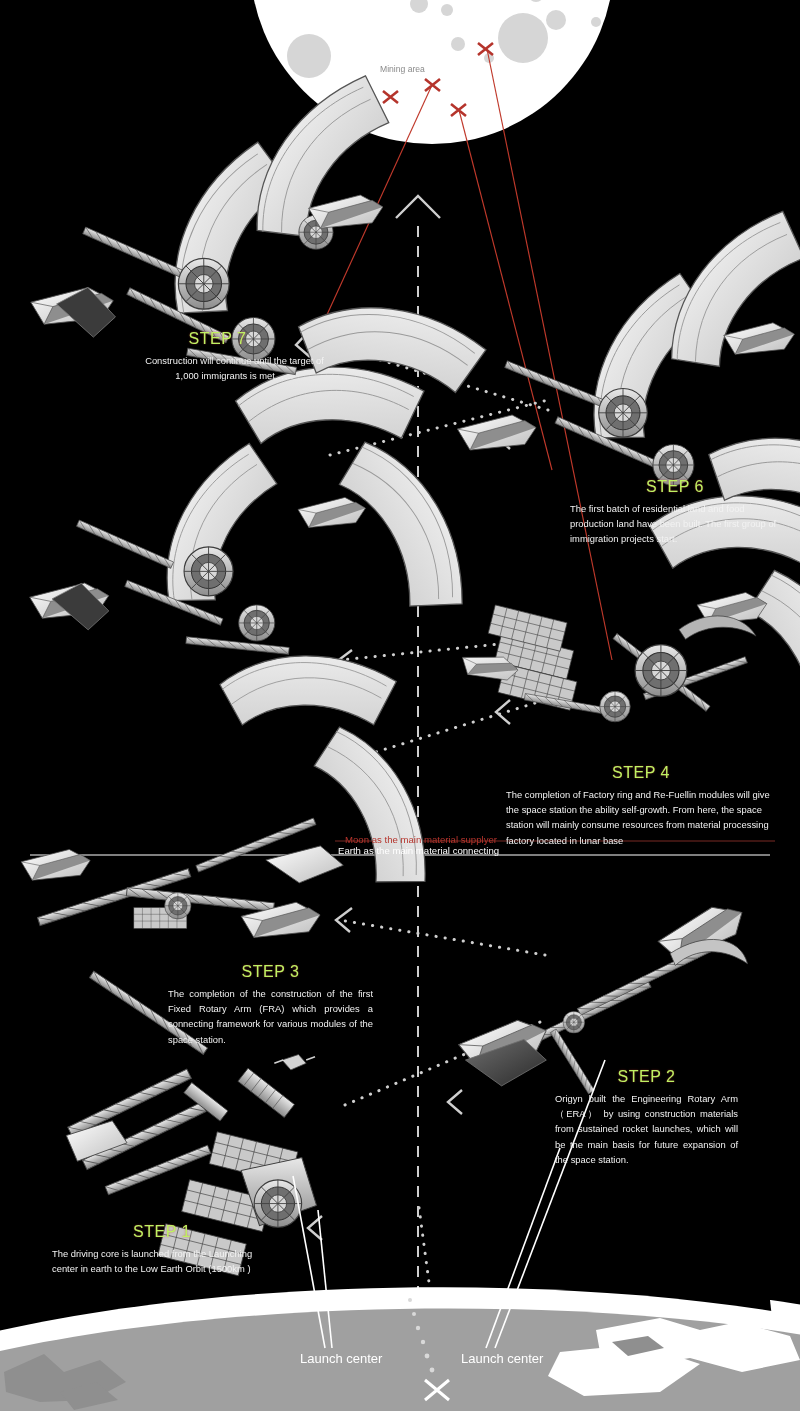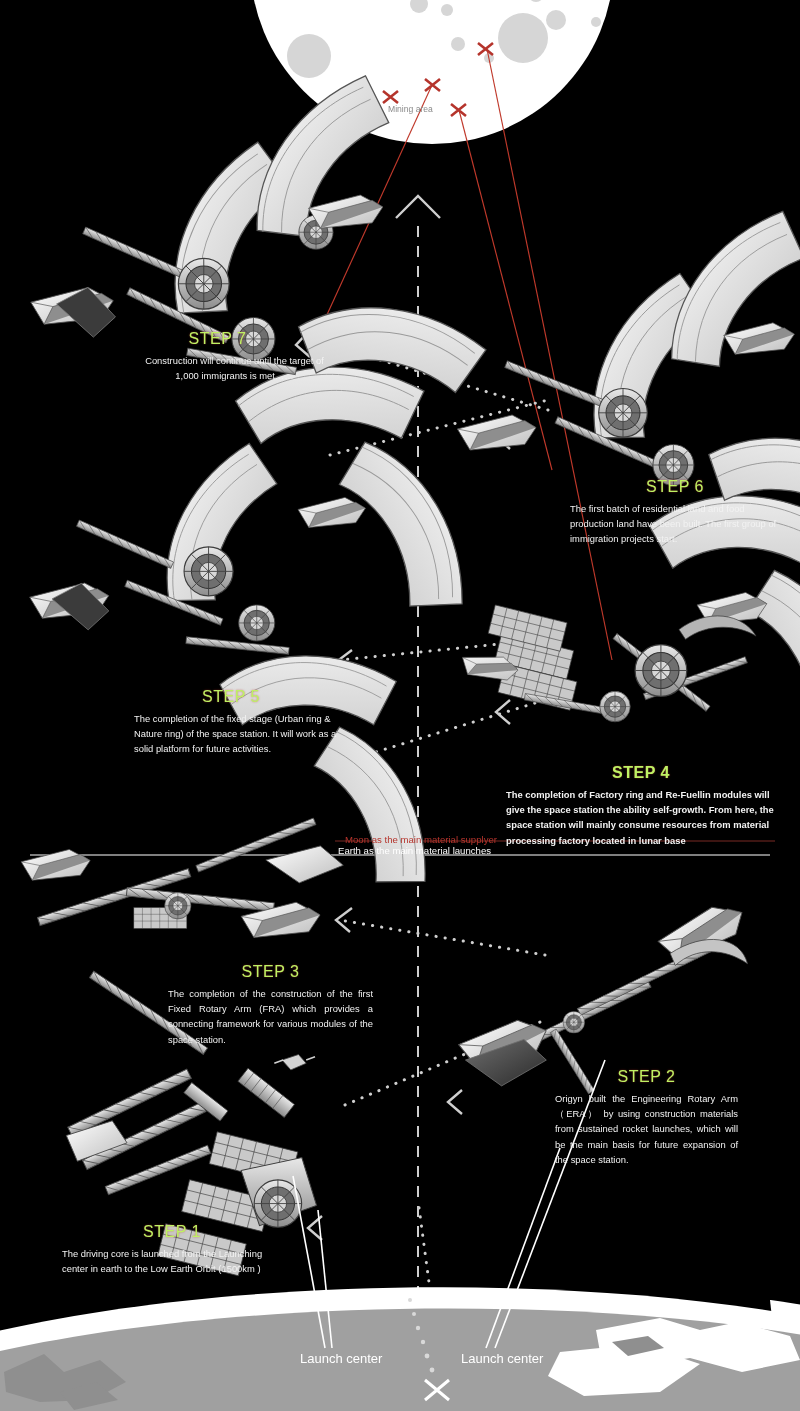--- a/index.html
+++ b/index.html
@@ -389,56 +389,52 @@
         <circle cx="432" cy="1370" r="2.4"></circle>
           <circle cx="427" cy="1356" r="2.4"></circle>
         <circle cx="423" cy="1342" r="2.2"></circle>
           <circle cx="418" cy="1328" r="2.2"></circle>
         <circle cx="414" cy="1314" r="2"></circle>
           <circle cx="410" cy="1300" r="2"></circle>
       </g>
     </g>
   </svg>
 
-  <div class="mining-label" style="left:388px;top:64px;margin-top:40px;">Mining area</div>
+  <div class="mining-label" style="left:380px;top:64px;">Mining area</div>
 
   <div class="txtbox ctr" style="left:100px;top:330px;width:235px;">
     <div class="step-title">STEP 7</div>
     <p class="step-body" style="text-align:center;padding-left:34px;">Construction will continue until the target of 1,000 immigrants is met……</p>
   </div>
 
   <div class="txtbox ctr" style="left:560px;top:478px;width:230px;">
     <div class="step-title">STEP 6</div>
     <p class="step-body" style="text-align:left;padding-left:10px;">The first batch of residential land and food production land have been built. The first group of immigration projects start.</p>
   </div>
 
-  <div class="txtbox ctr" style="left:112px;top:688px;width:238px;">
-    <div class="step-title">STEP 5</div>
-    <p class="step-body" style="text-align:left;padding-left:22px;">The completion of the fixed stage (Urban ring &amp; Nature ring) of the space station. It will work as a solid platform for future activities.</p>
-  </div>
-
-  <div class="txtbox ctr" style="left:500px;top:764px;width:282px;font-weight:bold;">
+
+  <div class="txtbox ctr" style="left:500px;top:764px;width:282px;">
     <div class="step-title">STEP 4</div>
     <p class="step-body" style="text-align:left;padding-left:6px;">The completion of Factory ring  and Re-Fuellin modules will give the space station the ability self-growth. From here, the space station will mainly consume resources from material processing factory located in lunar base</p>
   </div>
 
   <div class="txtbox ctr just" style="left:168px;top:963px;width:205px;">
     <div class="step-title">STEP 3</div>
     <p class="step-body">The completion of the construction of the first Fixed Rotary Arm (FRA) which provides a connecting framework for various modules of the space station.</p>
   </div>
 
   <div class="txtbox ctr just" style="left:555px;top:1068px;width:183px;">
     <div class="step-title">STEP 2</div>
     <p class="step-body">Origyn built the Engineering Rotary Arm （ERA） by using construction materials from sustained rocket launches, which will be the main basis for future expansion of the space station.</p>
   </div>
 
-  <div class="txtbox ctr" style="left:62px;top:1223px;width:220px;">
+  <div class="txtbox ctr" style="left:52px;top:1223px;width:220px;">
     <div class="step-title">STEP 1</div>
     <p class="step-body" style="text-align:left;">The driving core is launched  from the Launching center in earth to the  Low Earth Orbit (1500km )</p>
   </div>
 
   <div class="supplier-moon" style="left:345px;top:828px;margin-top:6px;">Moon as the main material supplyer</div>
-  <div class="supplier-earth" style="left:338px;top:845px;">Earth as the main material launches</div>
+  <div class="supplier-earth" style="left:338px;top:845px;">Earth as the main material connecting</div>
 
   <div class="launch-label" style="left:300px;top:1351px;">Launch center</div>
   <div class="launch-label" style="left:461px;top:1351px;">Launch center</div>
 
 </div>
 
 </body></html>

